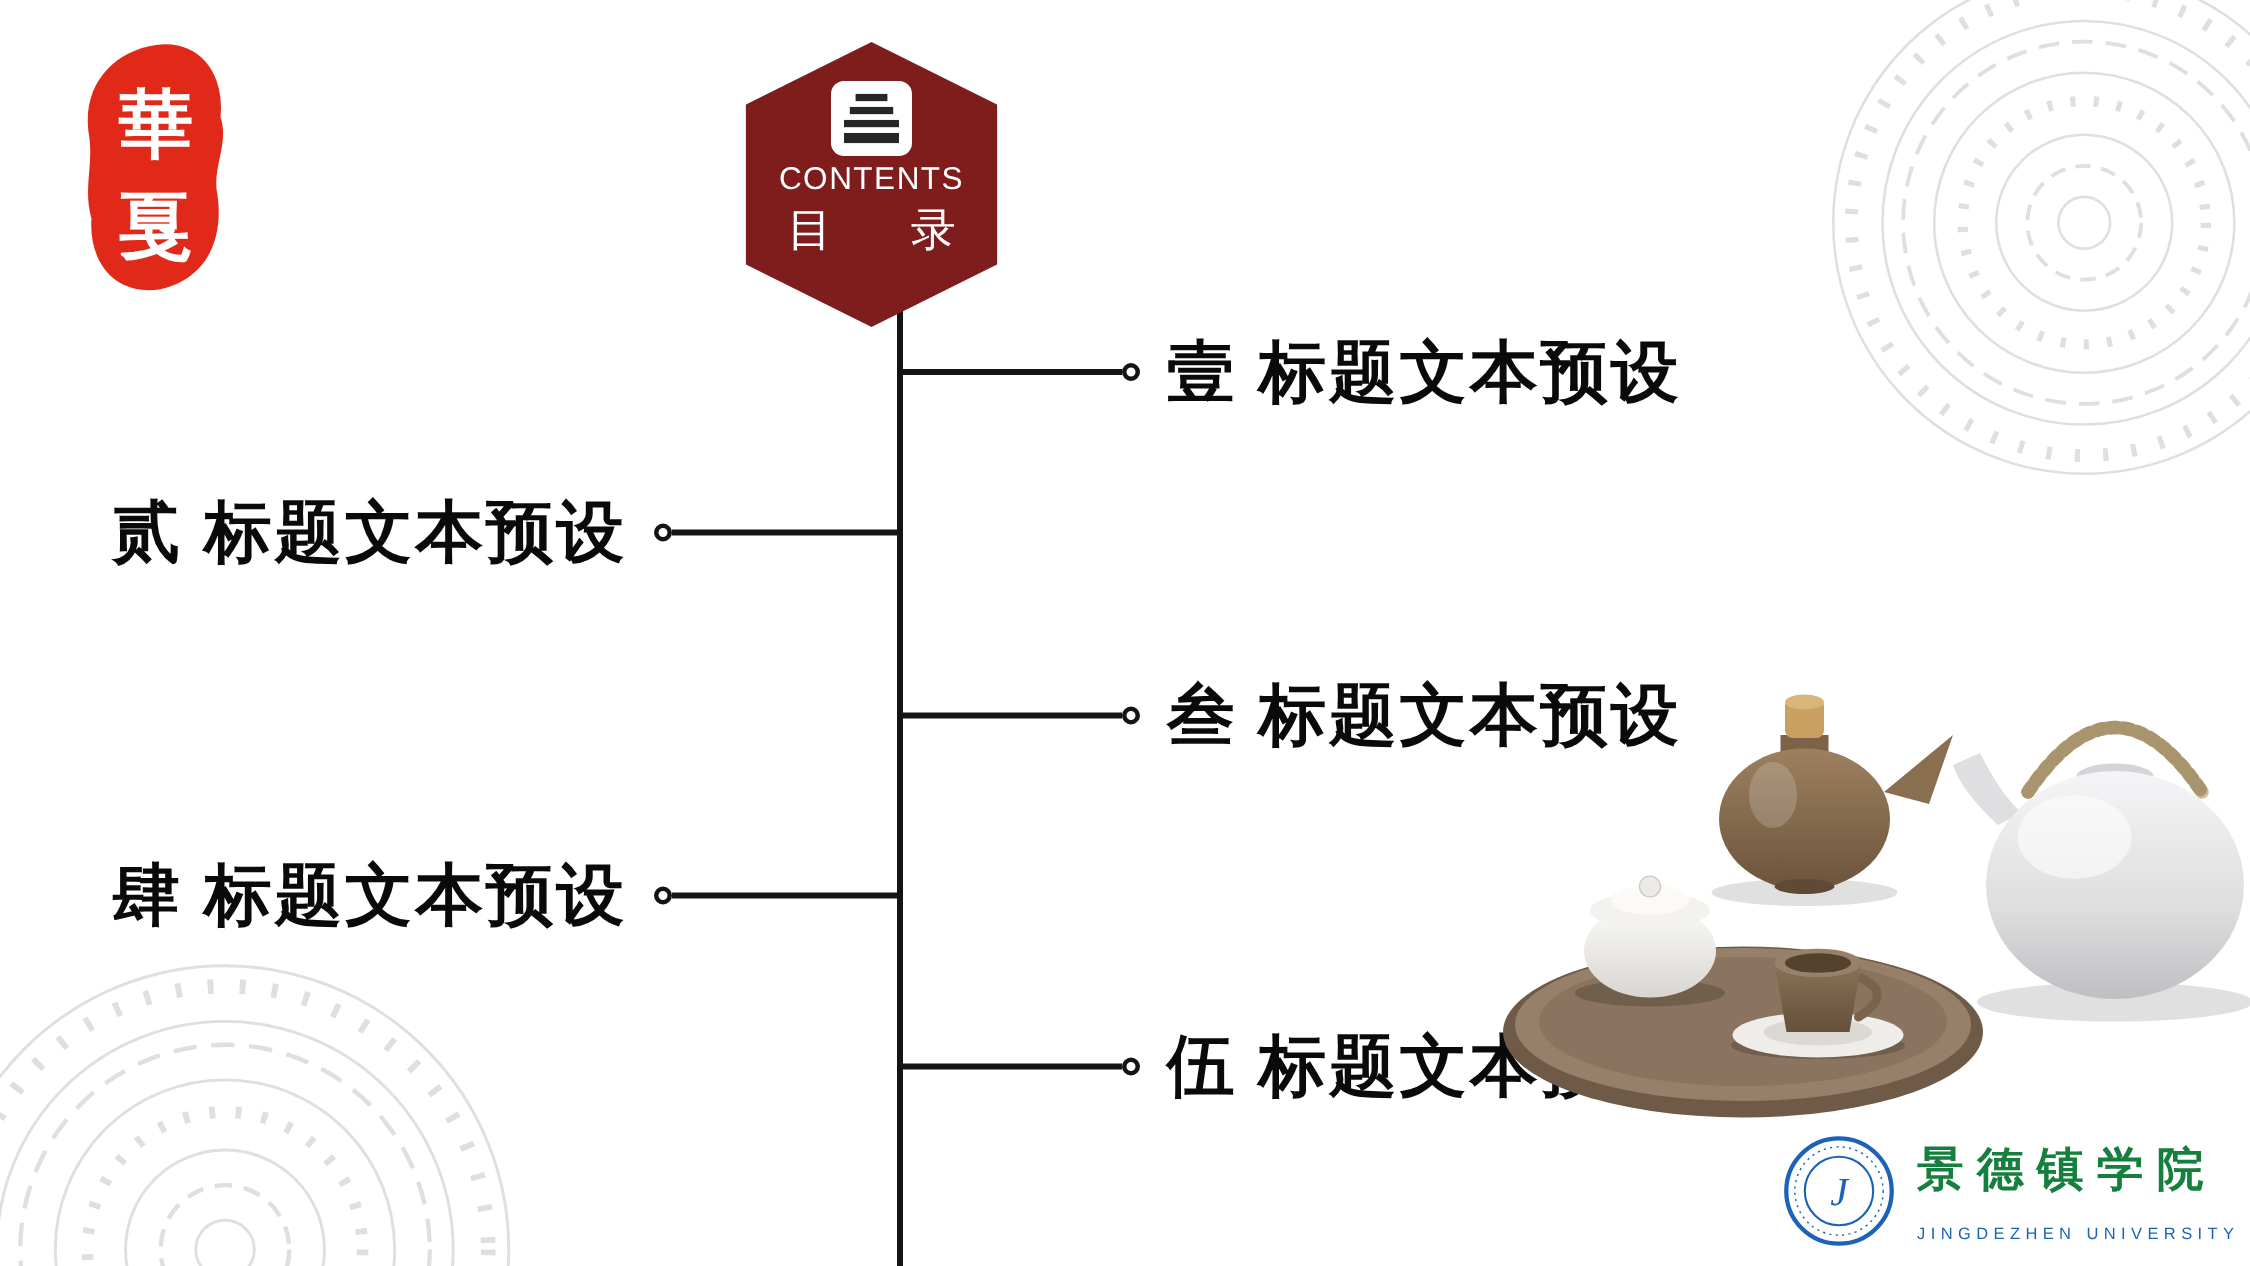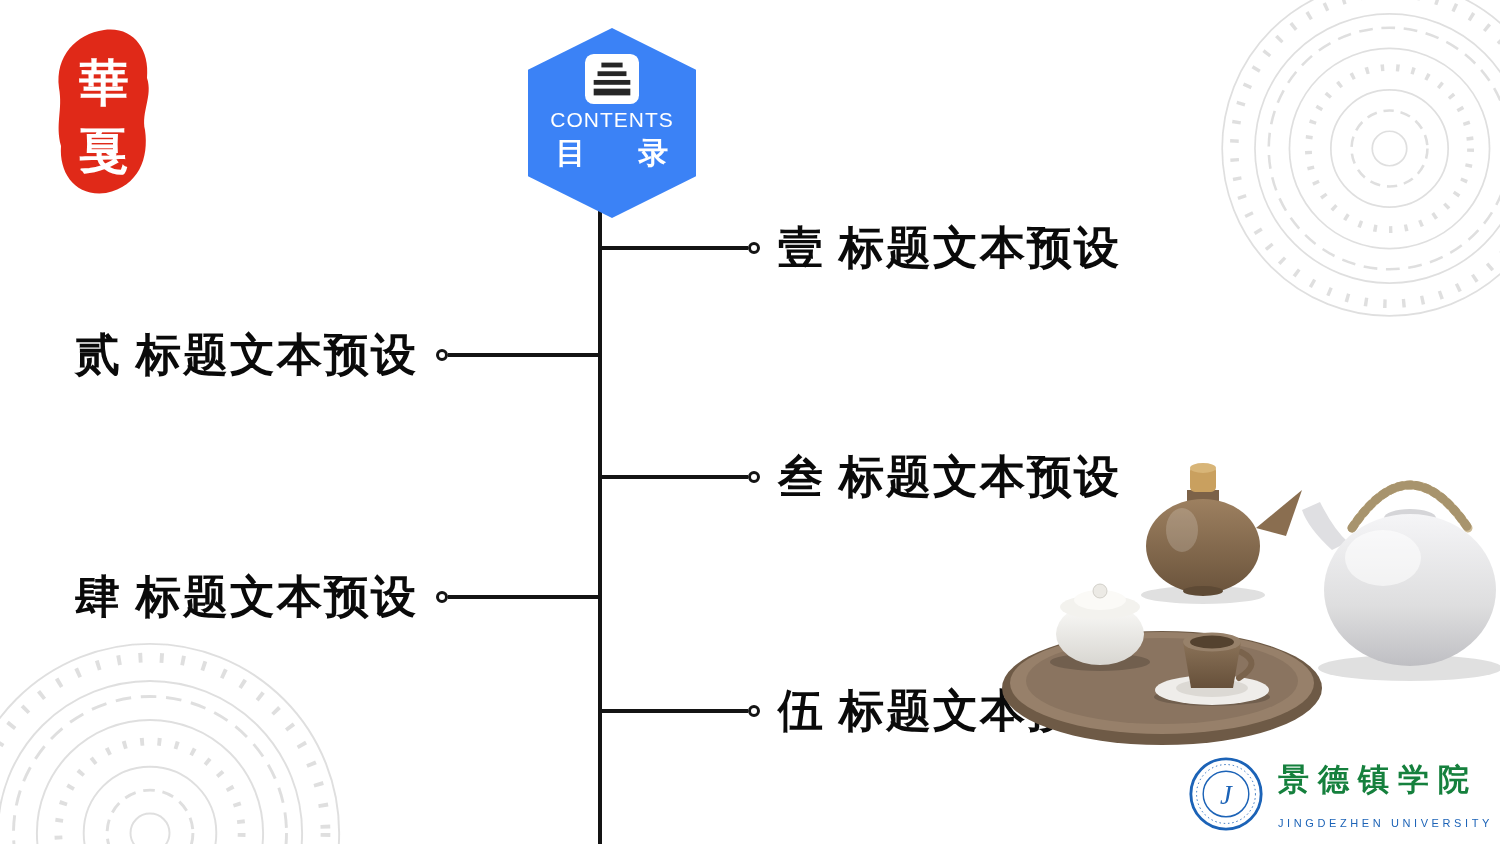--- a/index.html
+++ b/index.html
@@ -14,28 +14,28 @@
   .ornament { position:absolute; opacity:.85; }
   .orn-tr { right:-62px; top:-24px; width:345px; height:345px; }
   .orn-bl { left:-45px; top:638px; width:390px; height:390px; }
 
   
   .seal { position:absolute; left:52px; top:26px; width:104px; height:172px; }
   .seal text { font-family:"Liberation Serif","DejaVu Serif",serif; font-weight:bold; }
 
   
   .badge {
-    position:absolute; left:528px; top:28px; width:168px; height:190px;
-    background:#3b82f6; color:#fff;
+    position:absolute; left:497px; top:28px; width:168px; height:190px;
+    background:#7f1d1d; color:#fff;
     clip-path:polygon(50% 0,100% 22%,100% 78%,50% 100%,0 78%,0 22%);
     display:flex; flex-direction:column; align-items:center;
   }
   .badge-icon { margin-top:24px; }
   .badge-en { font-size:21px; letter-spacing:1px; margin-top:2px; font-weight:400; }
-  .badge-cn { font-size:30px; font-weight:700; word-spacing:44px; margin-top:1px; white-space:nowrap; }
+  .badge-cn { font-size:30px; font-weight:400; word-spacing:44px; margin-top:1px; white-space:nowrap; }
 
   
   .timeline { position:absolute; left:598px; top:204px; width:4px; height:640px; background:#141414; }
 
   
   .toc-row { position:absolute; display:flex; align-items:center; height:64px; }
   .toc-row .conn { height:4px; background:#141414; flex:none; }
   .toc-row .node { width:12px; height:12px; border:3px solid #141414; border-radius:50%; background:#fff; flex:none; }
   .toc-text {
     display:flex; align-items:baseline; gap:14px; white-space:nowrap;

